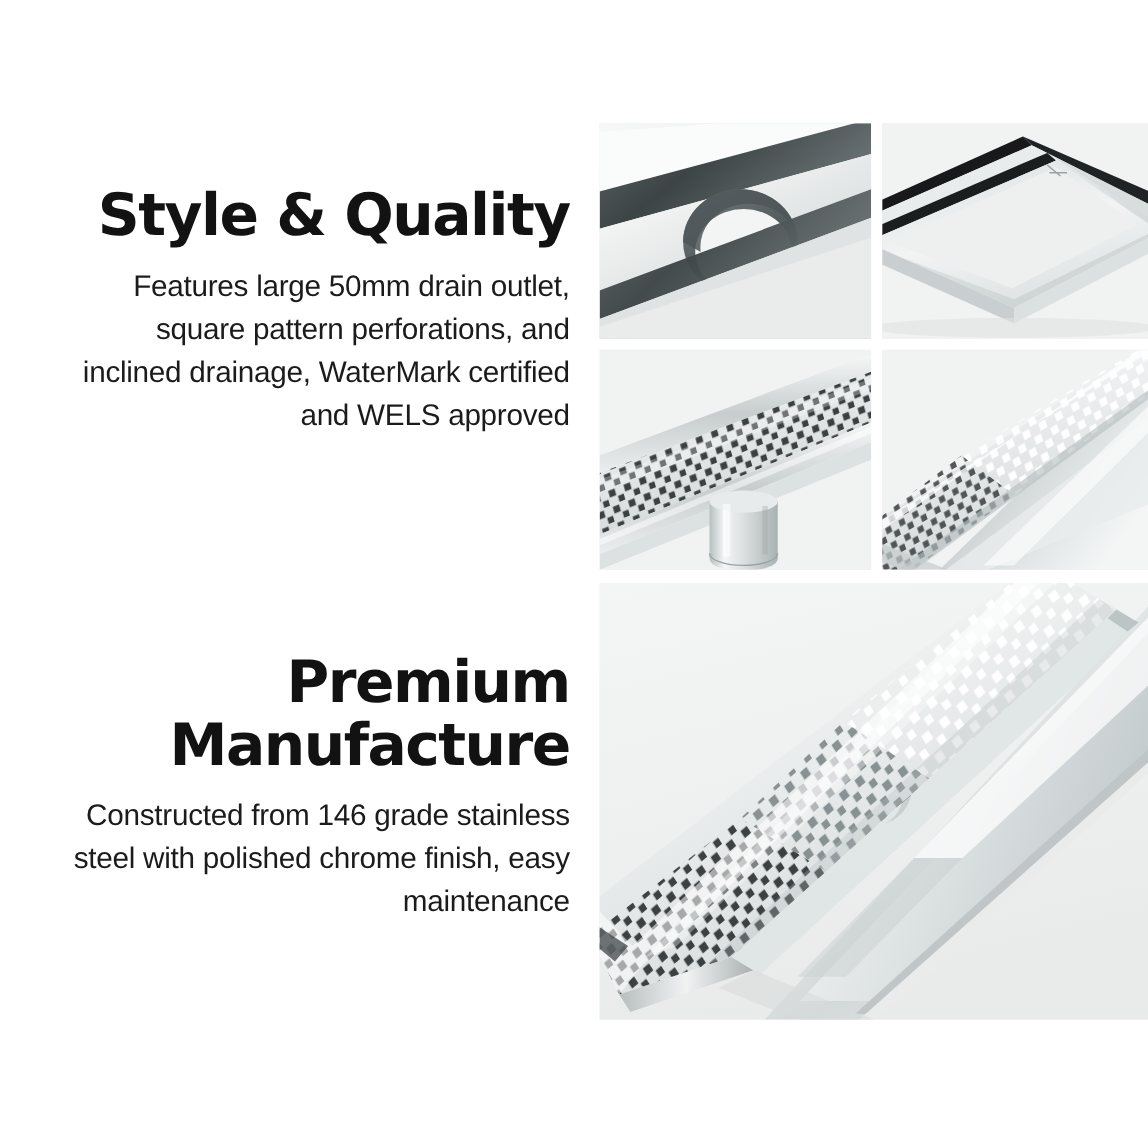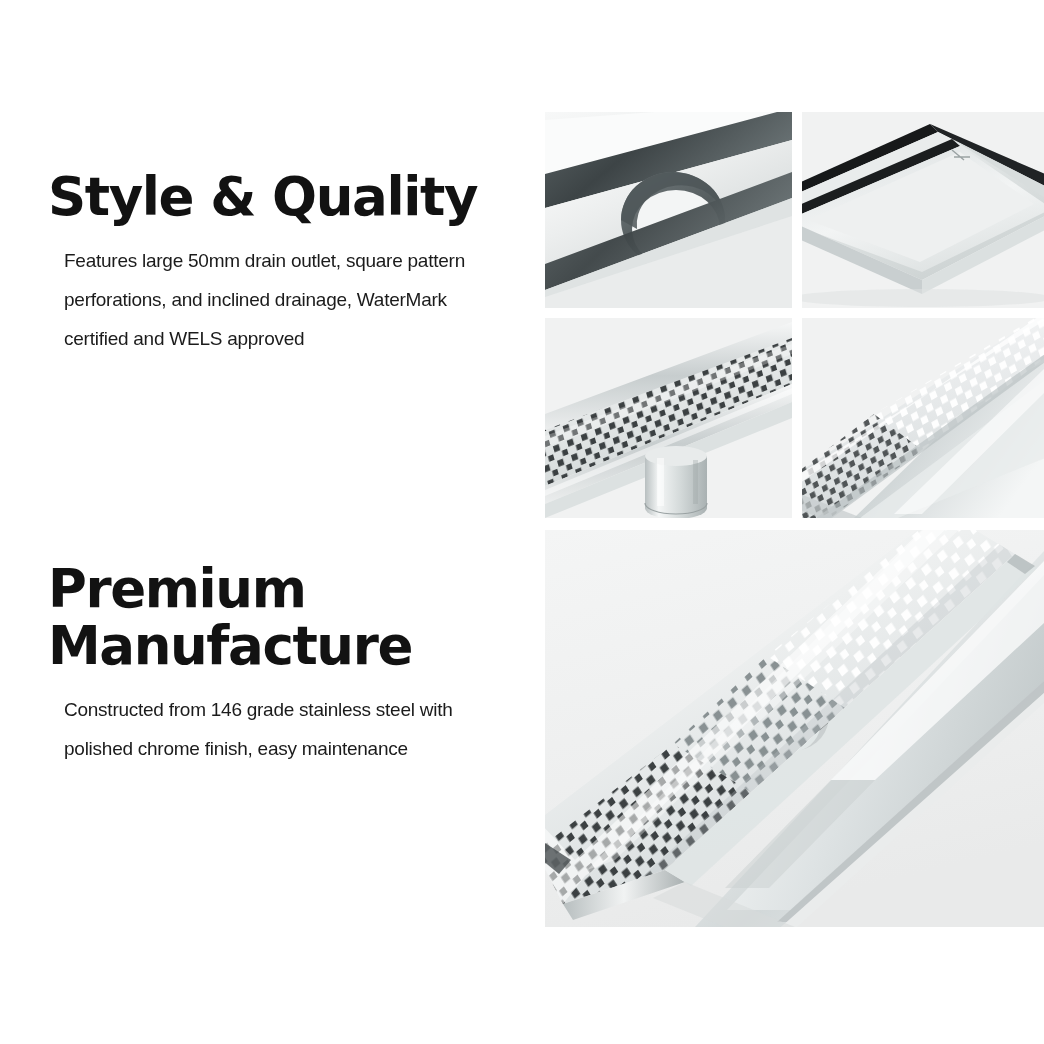--- a/index.html
+++ b/index.html
@@ -23,42 +23,43 @@
     background: #ffffff;
   }
 
   
   .text-col {
     position: absolute;
     left: 0;
     top: 0;
     width: 540px;
     height: 825px;
+    text-align: right;
   }
 
   .feature-block { position: absolute; left: 48px; width: 470px; }
   #feature-block-1 { top: 168px; }
-  #feature-block-2 { top: 560px; }
+  #feature-block-2 { top: 592px; }
 
   .feature-heading {
     margin: 0 0 16px 0;
     font-family: "DejaVu Sans", sans-serif;
     font-weight: 700;
     font-size: 53px;
     line-height: 1.08;
     letter-spacing: -1.4px;
     color: #121212;
     white-space: pre-line;
   }
 
   .feature-body {
-    margin: 16px;
+    margin: 0;
     font-family: "Liberation Sans", sans-serif;
     font-weight: 400;
-    font-size: 19px;
+    font-size: 27px;
     line-height: 39px;
     letter-spacing: -0.25px;
     color: #1b1b1b;
   }
 
   
   .gallery {
     position: absolute;
     left: 545px;
     top: 112px;

